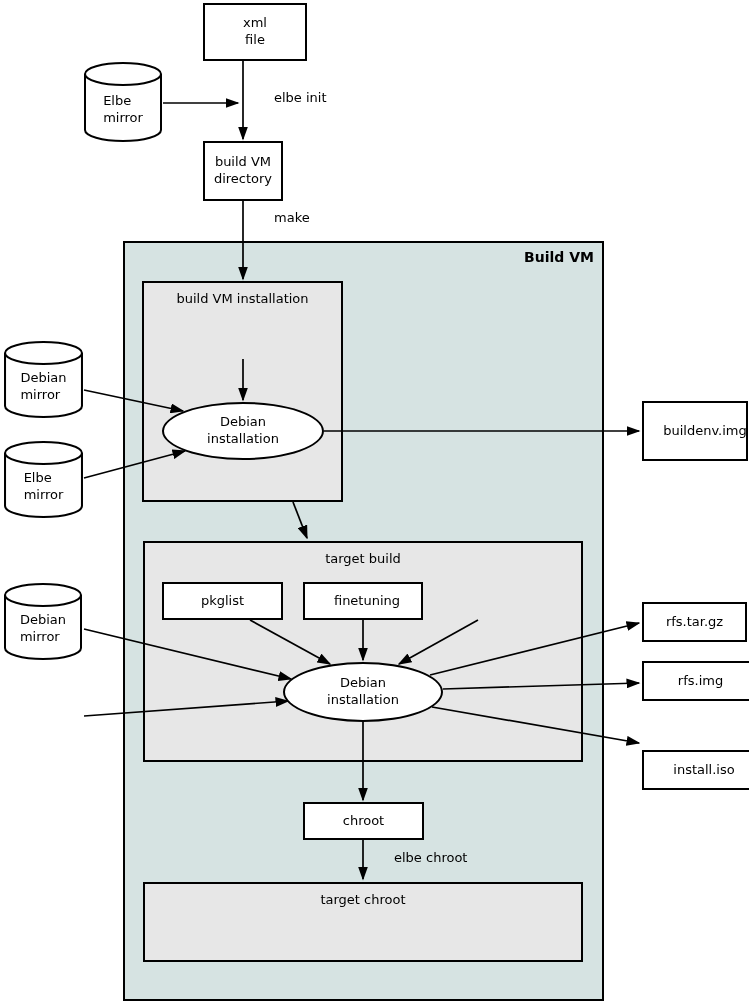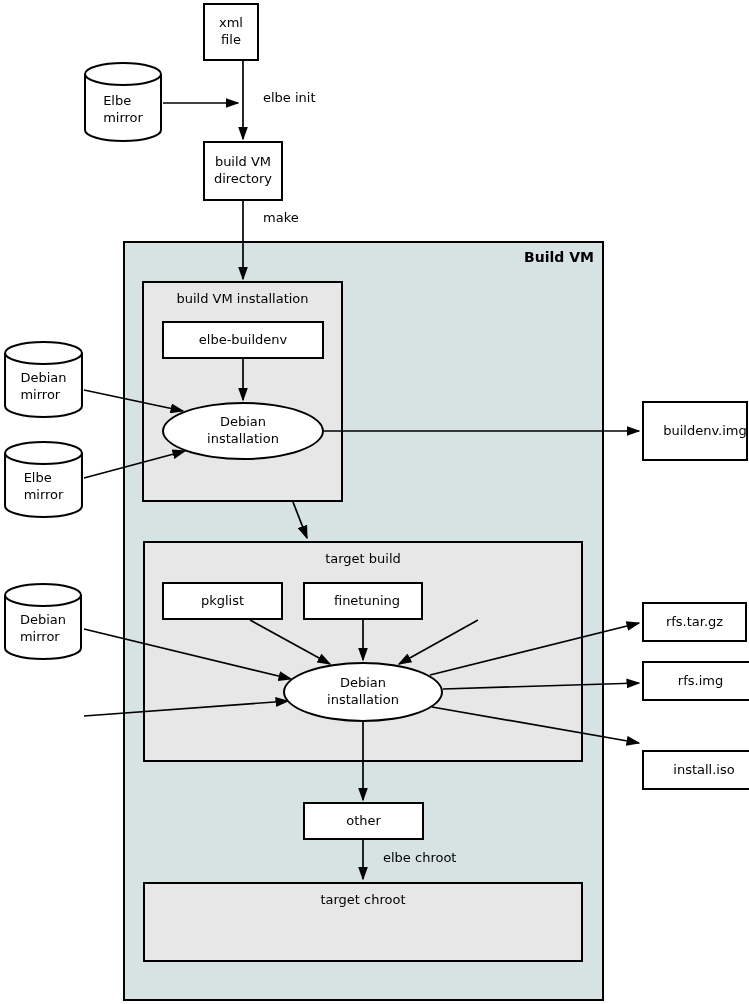--- a/index.html
+++ b/index.html
@@ -38,21 +38,21 @@
   }
   .cluster-title{
     position:absolute;top:8px;left:0;right:0;
     text-align:center;z-index:2;
   }
   .container-title{
     position:absolute;top:6px;right:8px;
     font-weight:bold;font-size:14px;z-index:2;
   }
   .edge-label{
-    position:absolute;z-index:4;background:transparent;
+    position:absolute;z-index:4;background:transparent;margin-left:11px;
   }
   .cyl{
     position:absolute;z-index:3;
     display:flex;align-items:center;justify-content:center;
   }
   .cyl svg{position:absolute;left:0;top:0;width:100%;height:100%;}
   .cyl .node-label{position:relative;z-index:1;padding-top:14px;}
   #edges{position:absolute;left:0;top:0;z-index:2;}
 </style>
 </head>
@@ -101,33 +101,30 @@
       <line x1="432" y1="707" x2="639" y2="743" marker-end="url(#arrow)"></line>
       <line x1="363" y1="722" x2="363" y2="800" marker-end="url(#arrow)"></line>
       <line x1="363" y1="840" x2="363" y2="879" marker-end="url(#arrow)"></line>
     </g>
   </svg>
 
   <div class="edge-label" style="left:263px;top:90px;">elbe init</div>
   <div class="edge-label" style="left:263px;top:210px;">make</div>
   <div class="edge-label" style="left:383px;top:850px;">elbe chroot</div>
 
-  <div class="node" style="left:203px;top:3px;width:56px;height:58px;align-items:center;">
+  <div class="node" style="left:203px;top:3px;width:104px;height:58px;align-items:center;">
     <div class="node-label">xml
 file</div>
   </div>
 
   <div class="node" style="left:203px;top:141px;width:80px;height:60px;">
     <div class="node-label">build VM
 directory</div>
   </div>
 
-  <div class="node" style="left:162px;top:321px;width:162px;height:38px;">
-    <div class="node-label">elbe-buildenv</div>
-  </div>
 
   <div class="node ellipse" style="left:162px;top:402px;width:162px;height:58px;">
     <div class="node-label">Debian
 installation</div>
   </div>
 
   <div class="node" style="left:642px;top:401px;width:106px;height:60px;padding-left:20px;">
     <div class="node-label">buildenv.img</div>
   </div>
 
@@ -151,21 +148,21 @@
 
   <div class="node" style="left:642px;top:661px;width:117px;height:40px;">
     <div class="node-label">rfs.img</div>
   </div>
 
   <div class="node" style="left:642px;top:750px;width:124px;height:40px;">
     <div class="node-label">install.iso</div>
   </div>
 
   <div class="node" style="left:303px;top:802px;width:121px;height:38px;">
-    <div class="node-label">other</div>
+    <div class="node-label">chroot</div>
   </div>
 
   <div class="cyl" style="left:83px;top:61px;width:80px;height:83px;">
     <svg viewBox="0 0 80 83" preserveAspectRatio="none">
       <path d="M2,13 L2,69 A38,11 0 0 0 78,69 L78,13" fill="#fff" stroke="#000" stroke-width="2"></path>
       <ellipse cx="40" cy="13" rx="38" ry="11" fill="#fff" stroke="#000" stroke-width="2"></ellipse>
     </svg>
     <div class="node-label">Elbe
 mirror</div>
   </div>

